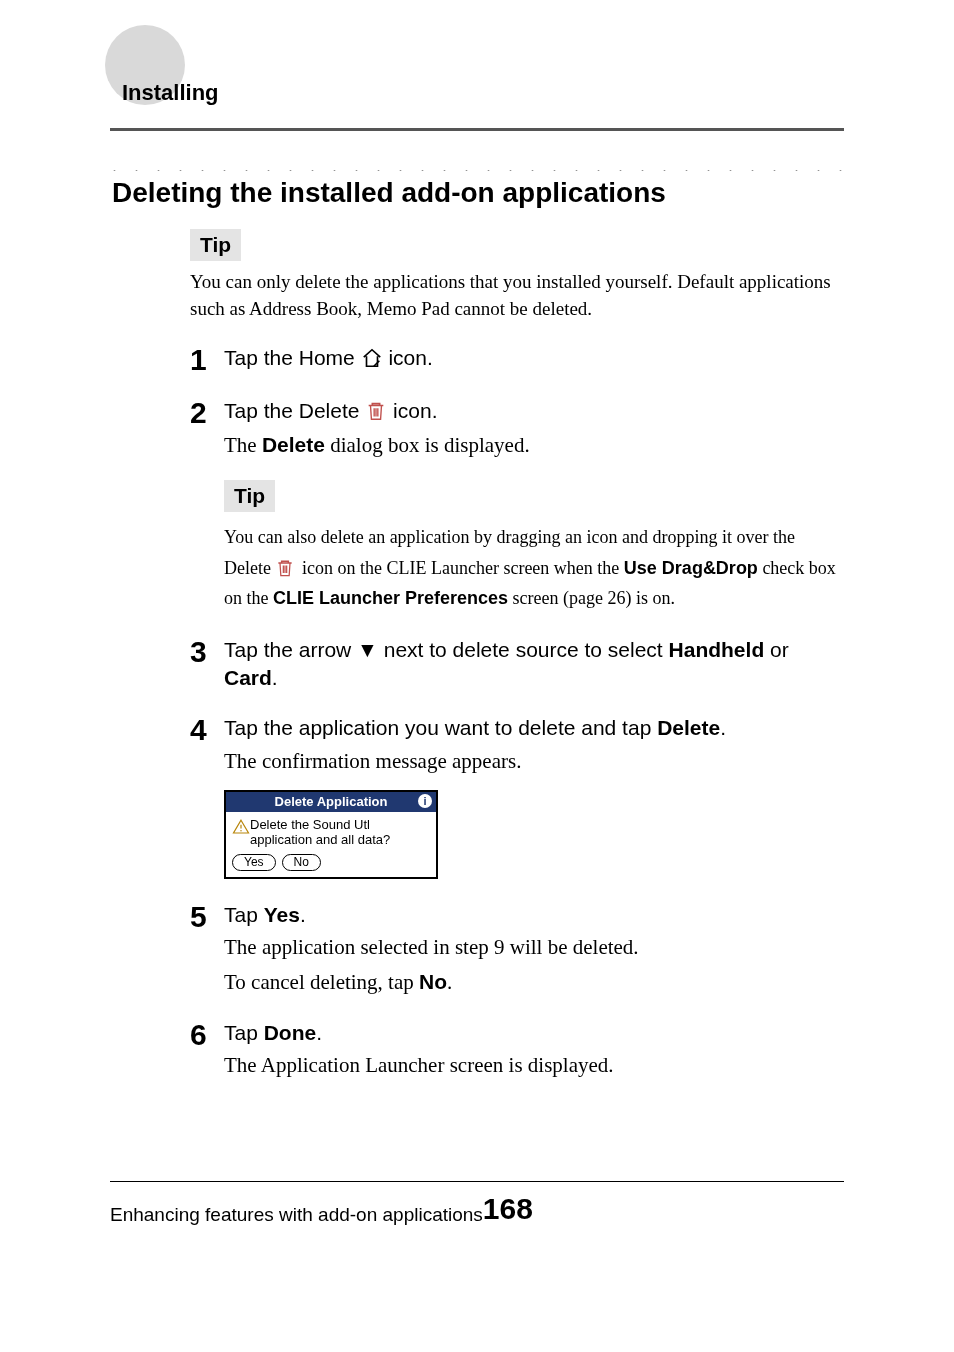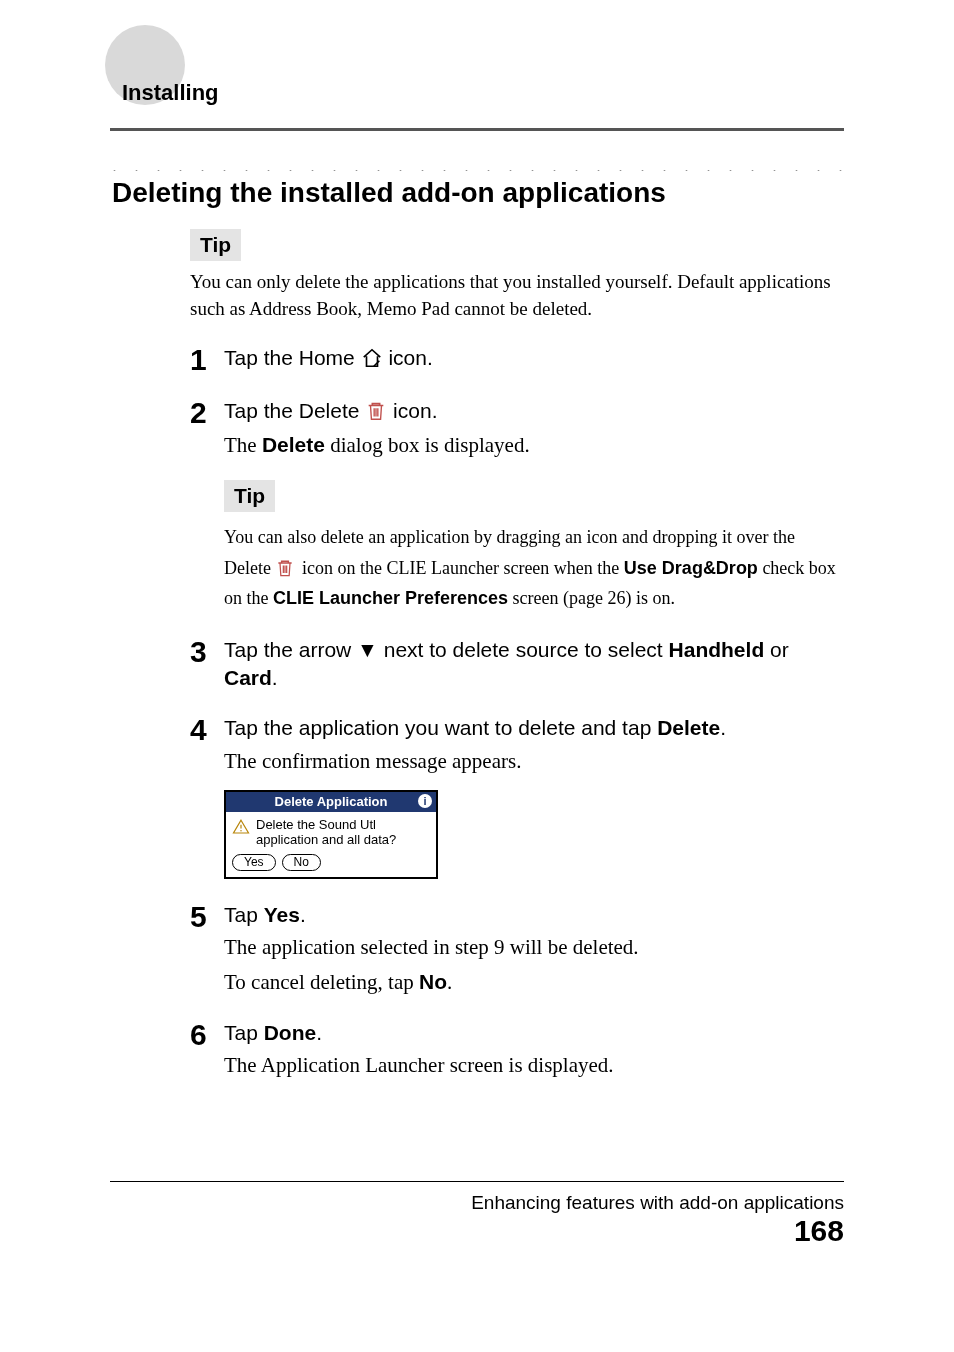--- a/index.html
+++ b/index.html
@@ -148,21 +148,20 @@
     color: #203870;
     font-weight: bold;
     text-align: center;
     line-height: 14px;
     font-size: 11px;
   }
   .dialog .msgrow {
     display: flex;
     align-items: flex-start;
     padding: 4px 4px 2px 6px;
-    gap: 6px;
     justify-content: space-between;
   }
   .dialog .msgrow .warn {
     flex: 0 0 18px;
     padding-top: 2px;
   }
   .dialog .msgrow .msg {
     flex: 1;
     line-height: 1.15;
     padding-top:2px;
@@ -176,21 +175,20 @@
     border: 1.5px solid #000;
     border-radius: 10px;
     padding: 0 11px;
     font-size: 12px;
     line-height: 15px;
   }
   .footer {
     margin-top: 120px;
     display: flex;
     align-items: flex-end;
-    flex-direction: column;
   }
   .footer-rule {
     border-top: 1.5px solid #000;
     margin-bottom: 10px;
   }
   .footer-left {
     font-family: Arial, Helvetica, sans-serif;
     font-size: 19px;
   }
   .footer-right {

